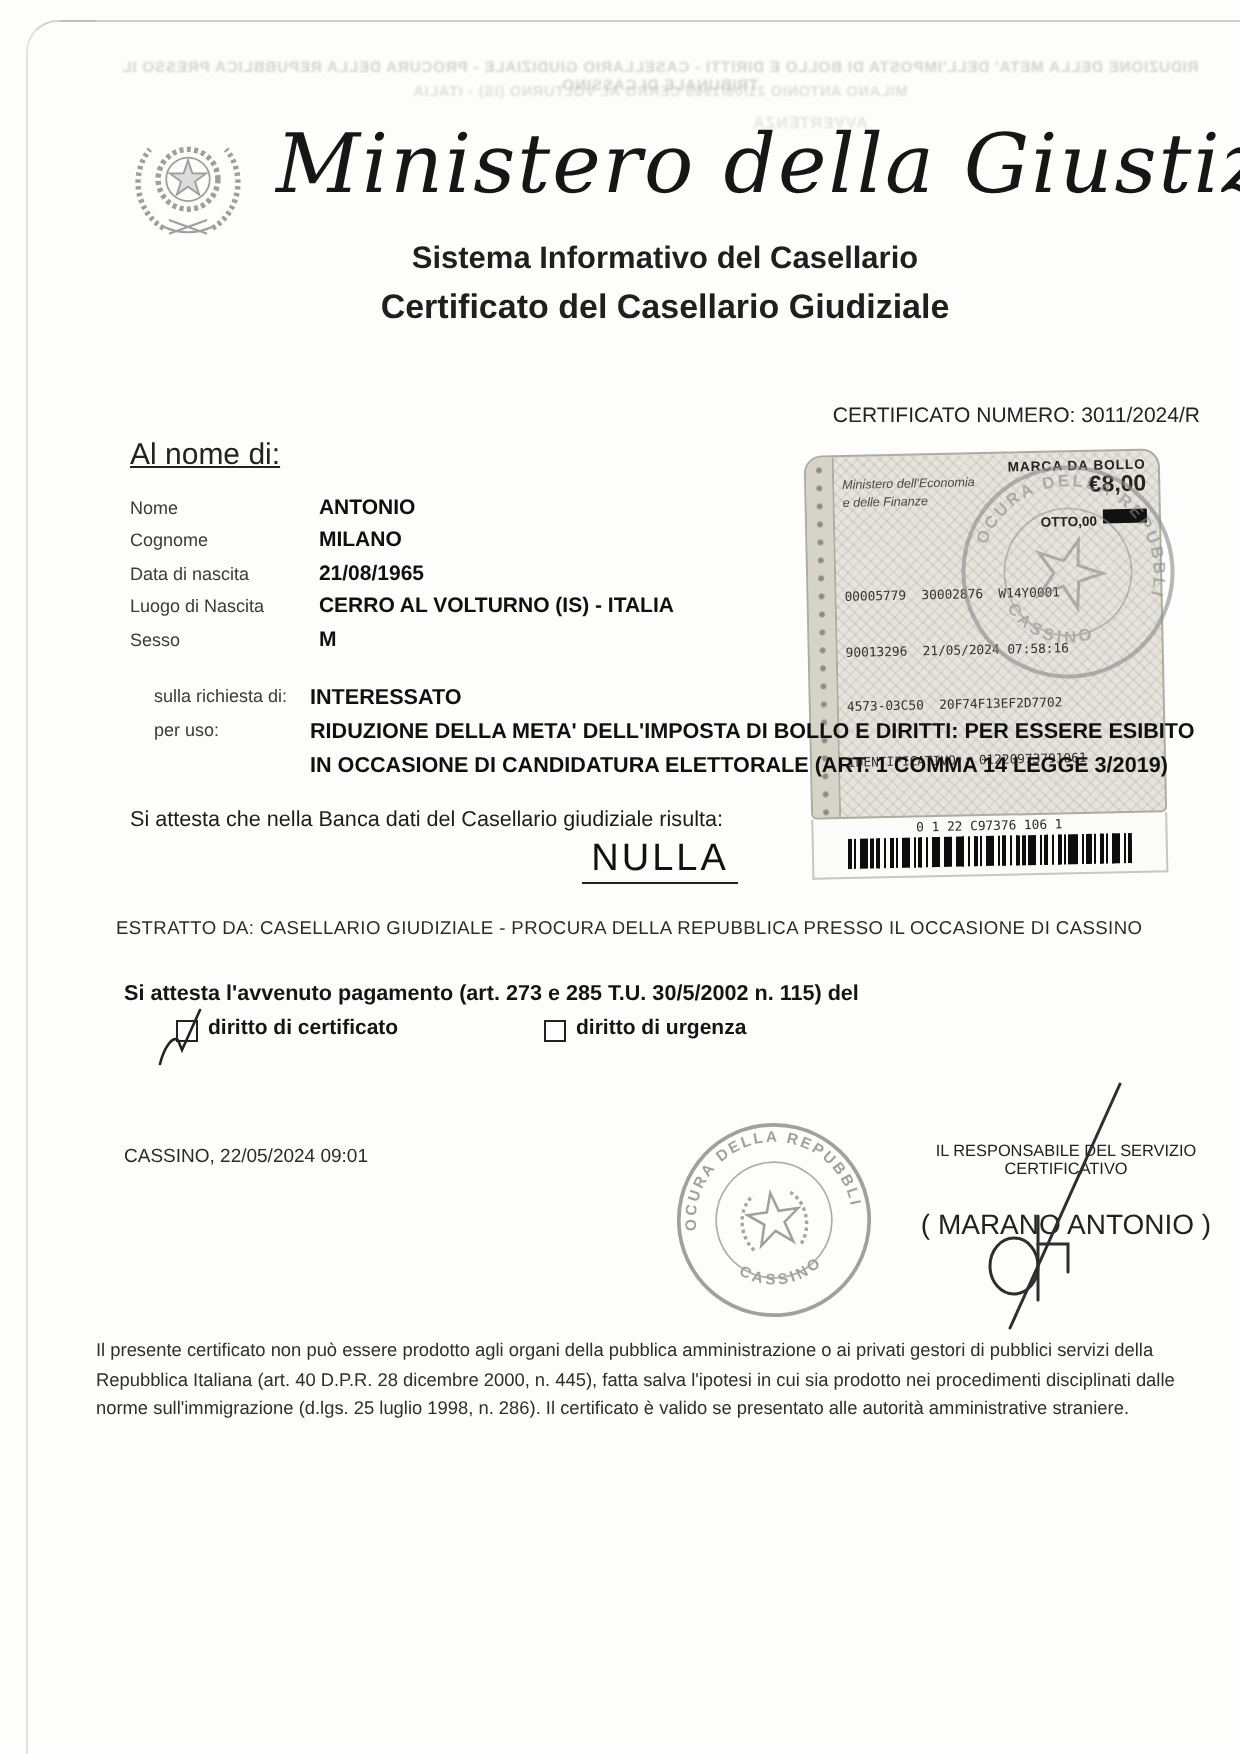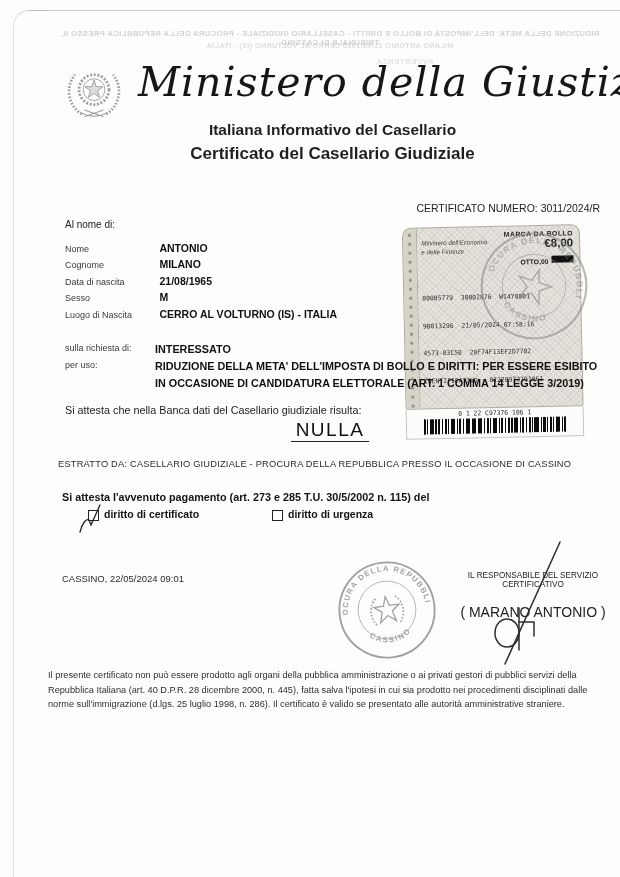--- a/index.html
+++ b/index.html
@@ -26,21 +26,21 @@
       font-size:41px;letter-spacing:1px;color:#161616;white-space:nowrap;}
 
   .subtitles{position:absolute;left:55px;right:10px;top:121px;text-align:center;}
   .sub1{font-size:15.5px;font-weight:bold;}
   .sub2{font-size:17px;font-weight:bold;margin-top:5px;}
   .sub3{font-size:10.5px;font-weight:bold;margin-top:5px;}
 
   .cert-number{position:absolute;right:20px;top:202px;font-size:10.5px;color:#222;}
 
   .subject{position:absolute;left:65px;top:219px;}
-  .subject-intro{font-size:10px;color:#222;}
+  .subject-intro{font-size:15px;color:#222;text-decoration:underline;}
   .fields{margin-top:9px;}
   .field-row{height:16.4px;line-height:16.4px;white-space:nowrap;}
   .field-label{display:inline-block;width:90px;font-size:9px;color:#3a3a3a;}
   .field-value{font-size:10.5px;font-weight:bold;color:#101010;}
 
   
   .marca{position:absolute;left:404px;top:226px;width:178px;transform:rotate(-1.2deg);}
   .marca-body{position:relative;border:1px solid #aeaba0;border-radius:9px 9px 3px 3px;
       background-color:#e6e4dd;
       background-image:repeating-linear-gradient(45deg,rgba(140,138,128,.17) 0 1px,transparent 1px 4px),
@@ -63,21 +63,21 @@
   .barcode-number{font-family:"DejaVu Sans Mono",monospace;font-size:6.4px;color:#2a2a2a;white-space:pre;}
   .barcode-bars{height:15px;margin:1px auto 0;width:142px;
       background-image:repeating-linear-gradient(90deg,#0c0c0c 0 1px,transparent 1px 3px),
                        repeating-linear-gradient(90deg,#0c0c0c 0 2px,transparent 2px 7px),
                        repeating-linear-gradient(90deg,#0c0c0c 0 1px,transparent 1px 11px);}
   .procura-stamp-1{position:absolute;left:478px;top:230px;width:112px;height:112px;
       opacity:.6;transform:rotate(18deg);}
 
   .request{position:absolute;left:65px;top:341px;width:540px;}
   .request-row{position:relative;min-height:17px;}
-  .request-label{position:absolute;left:0;top:2px;font-size:9px;color:#3a3a3a;text-align:right;}
+  .request-label{position:absolute;left:12px;top:2px;font-size:9px;color:#3a3a3a;text-align:right;}
   .request-value{margin-left:90px;font-size:10.8px;font-weight:bold;color:#101010;line-height:17px;width:455px;}
 
   .attestation{position:absolute;left:65px;top:404px;font-size:10.8px;color:#1c1c1c;}
   .nulla-wrap{position:absolute;left:40px;right:0;top:419px;text-align:center;}
   .nulla{font-size:19px;letter-spacing:1.5px;color:#111;border-bottom:1.6px solid #222;padding:0 5px 1px;}
   .estratto{position:absolute;left:58px;top:459px;font-size:9.3px;color:#2b2b2b;letter-spacing:.2px;}
 
   .payment{position:absolute;left:62px;top:491px;width:480px;}
   .payment-line{font-size:10.8px;font-weight:bold;color:#141414;}
   .checkbox-row{position:relative;margin-top:5px;height:20px;}
@@ -119,21 +119,21 @@
       <circle cx="50" cy="48" r="16" stroke-width="1.3"></circle>
       <path d="M50,34 L53.2,43.6 L63.3,43.7 L55.2,49.7 L58.2,59.3 L50,53.5 L41.8,59.3 L44.8,49.7 L36.7,43.7 L46.8,43.6 Z" stroke-width="1.4" fill="#dcdcdc"></path>
       <path d="M30,82 Q50,92 70,82" stroke-width="1.5"></path>
       <path d="M36,88 L64,78 M36,78 L64,88" stroke-width="1.5"></path>
     </g>
   </svg>
 
   <div class="ministry-title">Ministero della Giustizia</div>
 
   <div class="subtitles">
-    <div class="sub1">Italiana Informativo del Casellario</div>
+    <div class="sub1">Sistema Informativo del Casellario</div>
     <div class="sub2">Certificato del Casellario Giudiziale</div>
   </div>
 
   <div class="cert-number">CERTIFICATO NUMERO: 3011/2024/R</div>
 
   <div class="subject">
     <div class="subject-intro">Al nome di:</div>
     <div class="fields">
       <div class="field-row">
         <span class="field-label">Nome</span>
@@ -141,26 +141,26 @@
       </div>
       <div class="field-row">
         <span class="field-label">Cognome</span>
         <span class="field-value">MILANO</span>
       </div>
       <div class="field-row">
         <span class="field-label">Data di nascita</span>
         <span class="field-value">21/08/1965</span>
       </div>
       <div class="field-row">
+        <span class="field-label">Luogo di Nascita</span>
+        <span class="field-value">CERRO AL VOLTURNO (IS) - ITALIA</span>
+      </div>
+      <div class="field-row">
         <span class="field-label">Sesso</span>
         <span class="field-value">M</span>
-      </div>
-      <div class="field-row">
-        <span class="field-label">Luogo di Nascita</span>
-        <span class="field-value">CERRO AL VOLTURNO (IS) - ITALIA</span>
       </div>
     </div>
   </div>
 
   <div class="marca">
     <div class="marca-body">
       <div class="marca-strip"></div>
       <div class="marca-top">
         <div class="marca-issuer">
           <div>Ministero dell'Economia</div>

